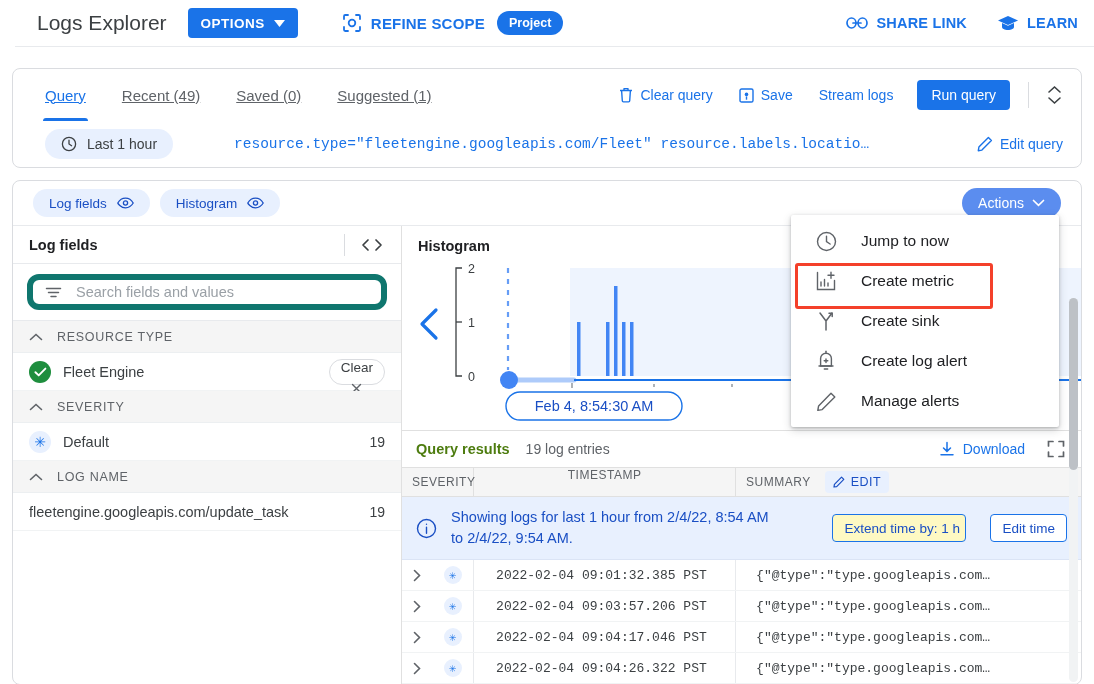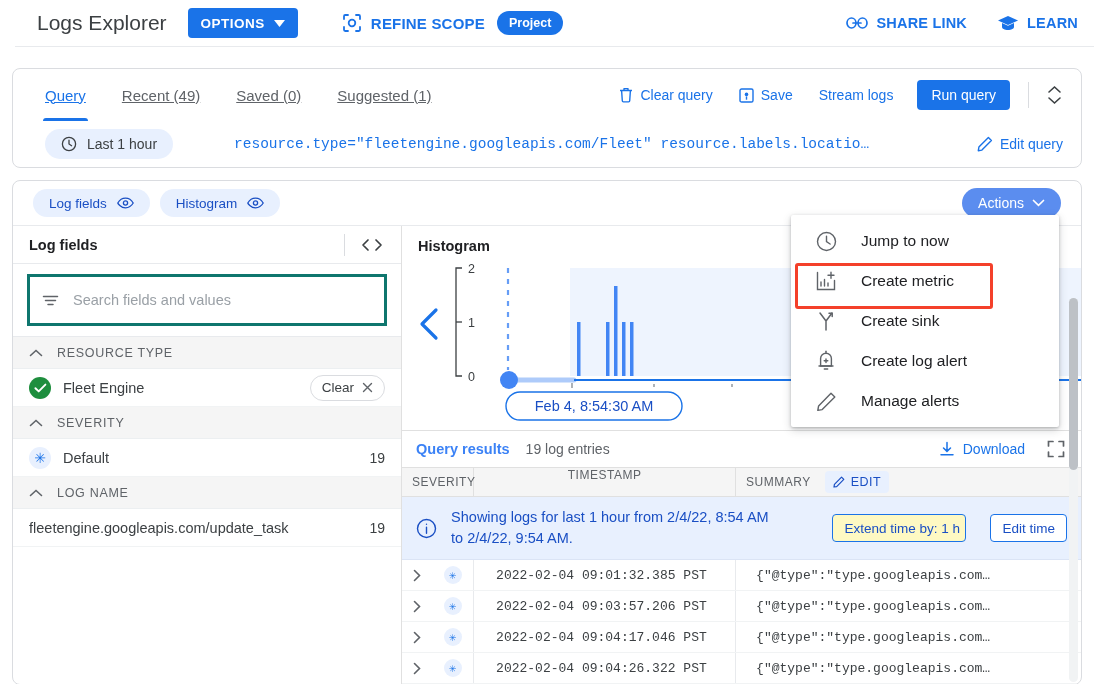--- a/index.html
+++ b/index.html
@@ -102,22 +102,22 @@
   
   .leftpane { width:400px; border-right:1px solid #e0e0e0; display:flex; flex-direction:column; }
   .lp-head { height:38px; display:flex; align-items:center; padding:0 16px;
              border-bottom:1px solid #e8eaed; }
   .lp-title { font-size:14.5px; font-weight:700; color:#202124; }
   .lp-head .spacer{flex:1}
   .lp-divider { width:1px; height:22px; background:#dadce0; margin-right:14px; }
   .code-icon { color:#3c4043; cursor:pointer; font-size:15px; }
   .search-wrap { padding:10px 14px 10px 14px; border-bottom:1px solid #e8eaed;}
   .search-box {
-    display:flex; align-items:center; gap:12px; border:3px solid #0f766e;
-    border-radius:0; height:52px; padding:0 12px;
+    display:flex; align-items:center; gap:12px; border:6px solid #0f766e;
+    border-radius:12px; height:36px; padding:0 12px;
   }
   .search-box input {
     border:none; outline:none; font-size:14.5px; color:#3c4043; width:100%;
     font-family:inherit; background:transparent;
   }
   .search-box input::placeholder { color:#9aa0a6; }
   .group-head {
     height:32px; background:#f5f5f5; display:flex; align-items:center; gap:14px;
     padding:0 16px; font-size:12.5px; letter-spacing:.7px; color:#5f6368;
     border-bottom:1px solid #eceff1; cursor:pointer;
@@ -130,30 +130,30 @@
   .dot-green {
     width:22px;height:22px;border-radius:50%;background:#1e8e3e;color:#fff;
     display:flex;align-items:center;justify-content:center;font-size:13px;flex:0 0 auto;
   }
   .dot-blue {
     width:22px;height:22px;border-radius:50%;background:#e8f0fe;color:#1a73e8;
     display:flex;align-items:center;justify-content:center;font-size:14px;flex:0 0 auto;
   }
   .clear-pill {
     display:flex;align-items:center;gap:8px;border:1px solid #dadce0;border-radius:14px;
-    height:26px;padding:0 11px;font-size:13.5px;color:#3c4043;cursor:pointer;margin-left:auto;
+    height:26px;padding:0 11px;font-size:13.5px;color:#3c4043;cursor:pointer;margin-left:auto;flex-direction:column;
   }
 
   
   .rightpane { flex:1 1 auto; display:flex; flex-direction:column; min-width:0; position:relative;}
   .hist-wrap { height:210px; border-bottom:1px solid #e0e0e0; position:relative; padding:12px 16px 0 12px;}
   .hist-title { font-size:14.5px; font-weight:700; color:#202124; margin-left:4px;}
 
   .qr-head { height:44px; display:flex; align-items:center; padding:0 16px 0 14px; }
-  .qr-title { font-size:14.5px; font-weight:700; color:#3b82f6; }
+  .qr-title { font-size:14.5px; font-weight:700; color:#4d7c0f; }
   .qr-sub { font-size:14px; color:#5f6368; margin-left:16px; }
   .dl { display:flex; align-items:center; gap:8px; color:#1a73e8; font-size:14px; cursor:pointer;}
   .fs-icon { margin-left:22px; color:#5f6368; cursor:pointer; }
 
   .table-head {
     height:30px; display:flex; align-items:center; background:#f5f5f5;
     border-top:1px solid #e0e0e0; border-bottom:1px solid #e0e0e0;
     font-size:12px; letter-spacing:.5px; color:#5f6368;
   }
   .th { display:flex; align-items:center; height:100%; padding:0 10px; }

